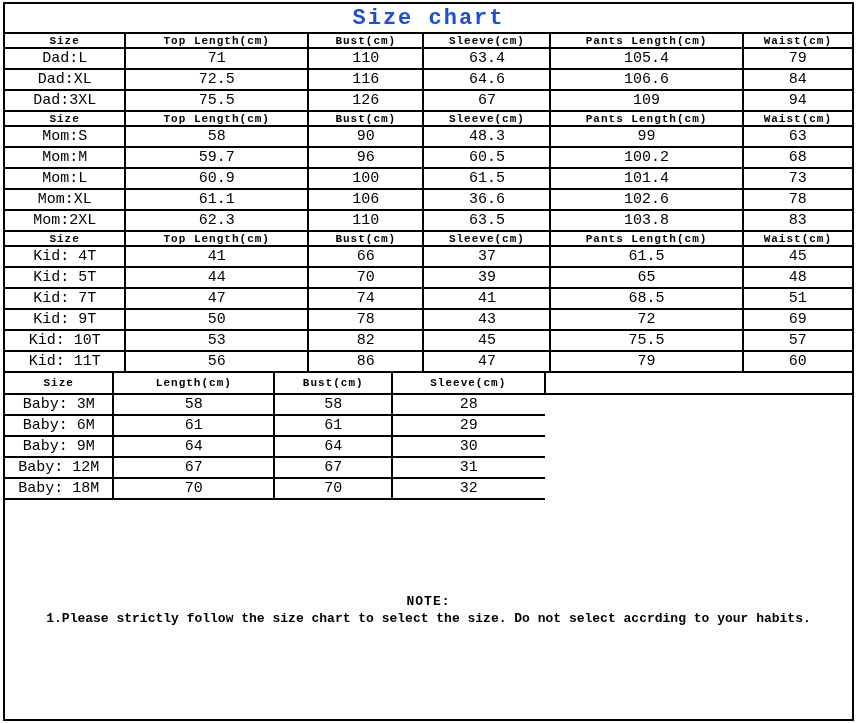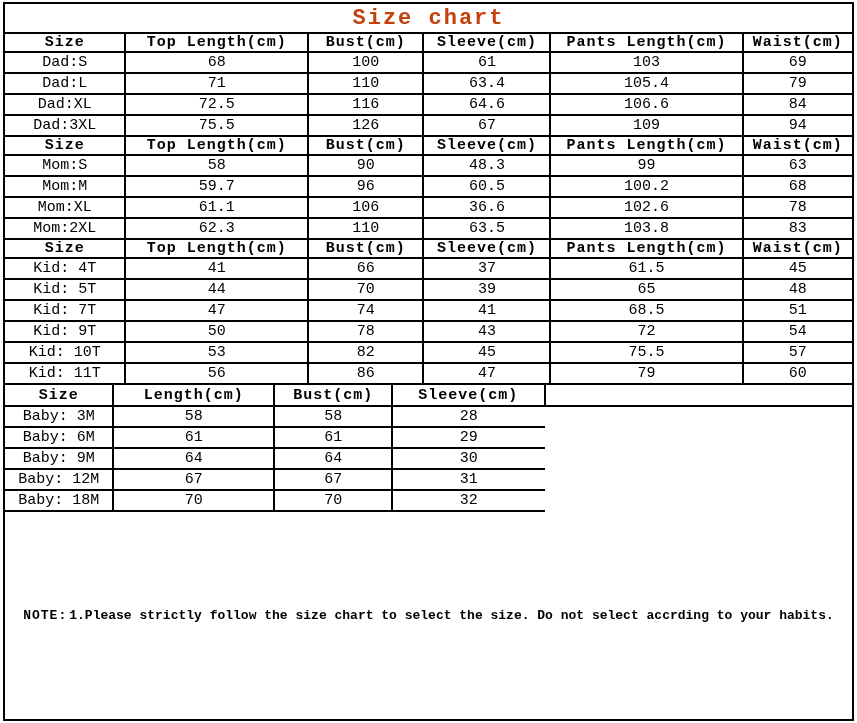--- a/index.html
+++ b/index.html
@@ -23,43 +23,43 @@
     font-size: 22px; font-weight: bold; letter-spacing: 2px;
   }
   table { width: 100%; border-collapse: collapse; table-layout: fixed; }
   th, td {
     border-bottom: 2px solid #000;
     border-right: 2px solid #000;
     text-align: center; vertical-align: middle;
     overflow: hidden; white-space: nowrap;
   }
   th:last-child, td:last-child { border-right: none; }
-  th { height: 14px; font-size: 15px; font-weight: bold; letter-spacing: 1px; }
+  th { height: 14px; font-size: 11px; font-weight: bold; letter-spacing: 1px; }
   td { height: 21px; font-size: 15px; font-weight: normal; }
   td.merged-empty {
     border-left: 2px solid #000;
     border-right: none;
     background: #fff;
   }
   .note {
     flex: 1;
-    display: flex; 
+    display: flex; flex-direction: column;
     align-items: center; justify-content: center;
     gap: 2px;
     font-weight: bold;
   }
   .note-heading { font-size: 13px; letter-spacing: 1px; }
   .note-line { font-size: 13px; white-space: pre; }
 </style>
 </head>
 <body>
 
 <div class="sheet">
 
-  <div class="title-bar" style="color: #c2410c;">Size chart</div>
+  <div class="title-bar" style="color: #1d4ed8;">Size chart</div>
 
   <table>
     <colgroup>
       <col style="width:14.2%">
         <col style="width:21.6%">
         <col style="width:13.6%">
       <col style="width:15.0%">
         <col style="width:22.7%">
         <col style="width:12.9%">
     </colgroup>
@@ -68,28 +68,20 @@
           <th>Size</th>
           <th>Top Length(cm)</th>
           <th>Bust(cm)</th>
           <th>Sleeve(cm)</th>
           <th>Pants Length(cm)</th>
           <th>Waist(cm)</th>
         </tr>
       </thead>
       <tbody>
         <tr>
-          <td>Dad:S</td>
-          <td>68</td>
-          <td>100</td>
-          <td>61</td>
-          <td>103</td>
-          <td>69</td>
-        </tr>
-        <tr>
           <td>Dad:L</td>
           <td>71</td>
           <td>110</td>
           <td>63.4</td>
           <td>105.4</td>
           <td>79</td>
         </tr>
         <tr>
           <td>Dad:XL</td>
           <td>72.5</td>
@@ -139,20 +131,28 @@
         </tr>
         <tr>
           <td>Mom:M</td>
           <td>59.7</td>
           <td>96</td>
           <td>60.5</td>
           <td>100.2</td>
           <td>68</td>
         </tr>
         <tr>
+          <td>Mom:L</td>
+          <td>60.9</td>
+          <td>100</td>
+          <td>61.5</td>
+          <td>101.4</td>
+          <td>73</td>
+        </tr>
+        <tr>
           <td>Mom:XL</td>
           <td>61.1</td>
           <td>106</td>
           <td>36.6</td>
           <td>102.6</td>
           <td>78</td>
         </tr>
         <tr>
           <td>Mom:2XL</td>
           <td>62.3</td>
@@ -207,21 +207,21 @@
           <td>41</td>
           <td>68.5</td>
           <td>51</td>
         </tr>
         <tr>
           <td>Kid: 9T</td>
           <td>50</td>
           <td>78</td>
           <td>43</td>
           <td>72</td>
-          <td>54</td>
+          <td>69</td>
         </tr>
         <tr>
           <td>Kid: 10T</td>
           <td>53</td>
           <td>82</td>
           <td>45</td>
           <td>75.5</td>
           <td>57</td>
         </tr>
         <tr>

